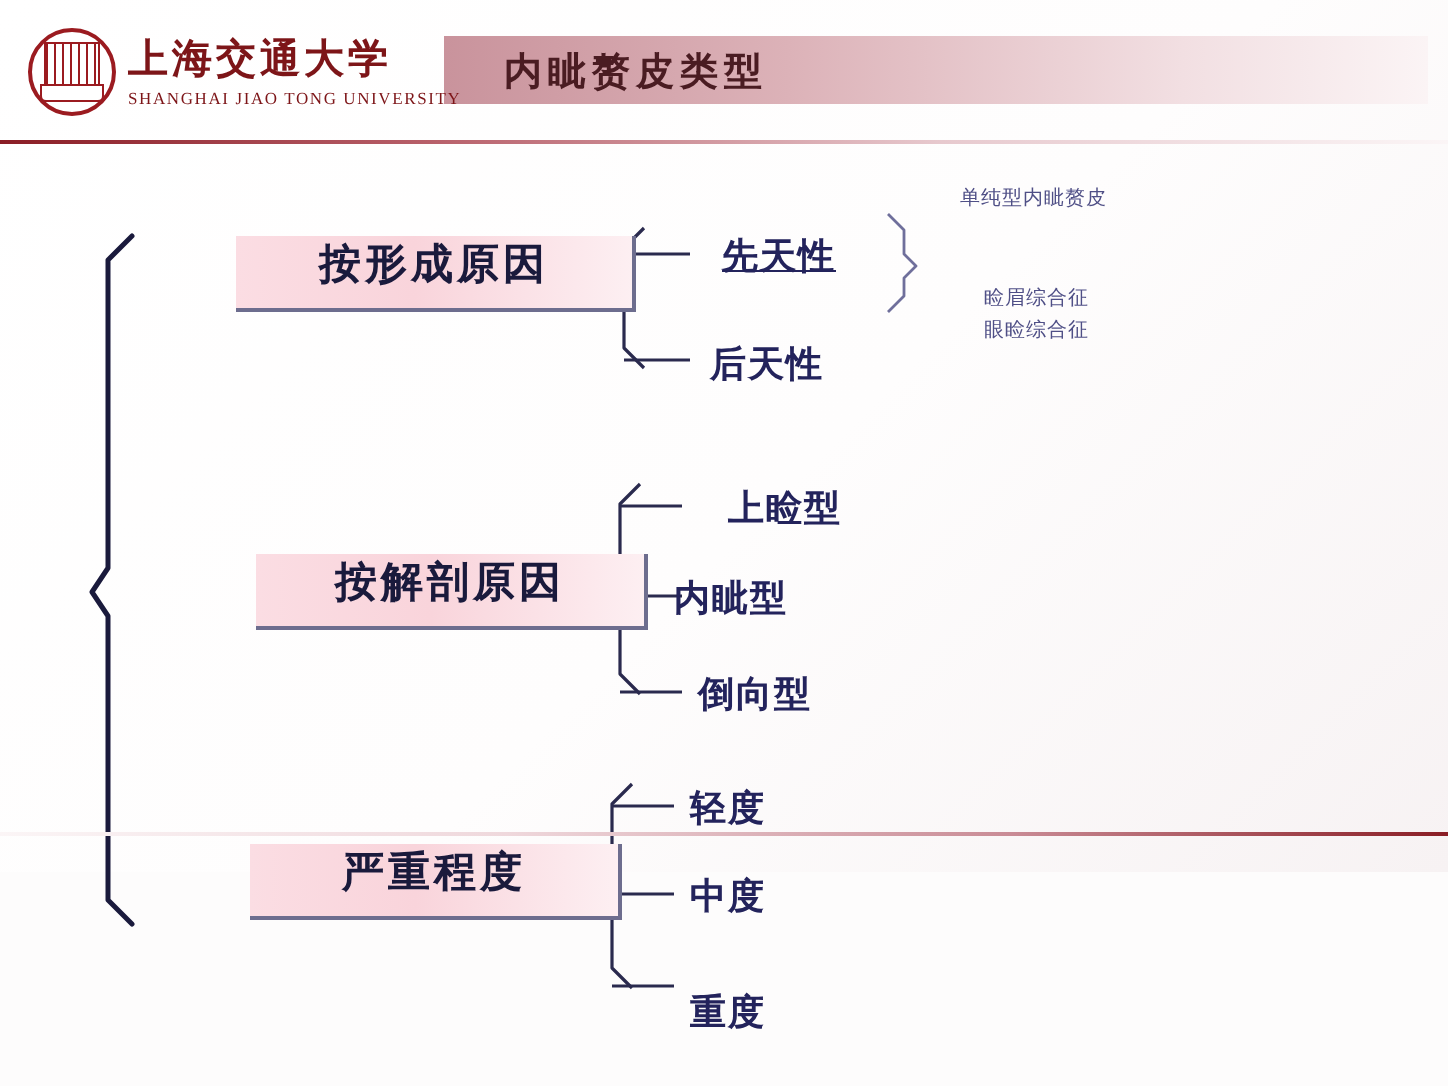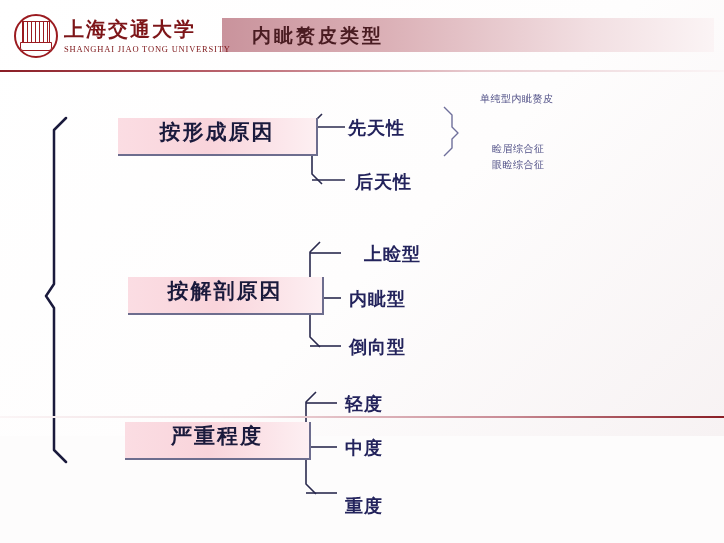--- a/index.html
+++ b/index.html
@@ -234,25 +234,25 @@
     <div class="cat-box" style="left:86px; top:46px; width:200px; height:38px;">
       <span class="cat-label">按形成原因</span>
     </div>
     <div class="cat-box" style="left:93px; top:350px; width:186px; height:38px;">
       <span class="cat-label">严重程度</span>
     </div>
     <div class="cat-box" style="left:96px; top:205px; width:196px; height:38px;">
       <span class="cat-label">按解剖原因</span>
     </div>
 
-    <div class="branch-label" style="left:348px; top:44px;">先天性</div>
+    <div class="branch-label" style="left:361px; top:44px;text-decoration:underline;">先天性</div>
     <div class="branch-label" style="left:355px; top:98px;">后天性</div>
 
     <div class="branch-label" style="left:364px; top:170px;">上睑型</div>
-    <div class="branch-label" style="left:349px; top:215px;">内眦型</div>
+    <div class="branch-label" style="left:337px; top:215px;">内眦型</div>
     <div class="branch-label" style="left:349px; top:263px;">倒向型</div>
 
     <div class="branch-label" style="left:345px; top:320px;">轻度</div>
     <div class="branch-label" style="left:345px; top:364px;">中度</div>
     <div class="branch-label" style="left:345px; top:422px;">重度</div>
 
     <div class="leaf-label" style="left:480px; top:20px;">单纯型内眦赘皮</div>
     <div class="leaf-label" style="left:492px; top:45px;margin-top:41px;">眼睑综合征</div>
     <div class="leaf-label" style="left:492px; top:70px;">睑眉综合征</div>
 

